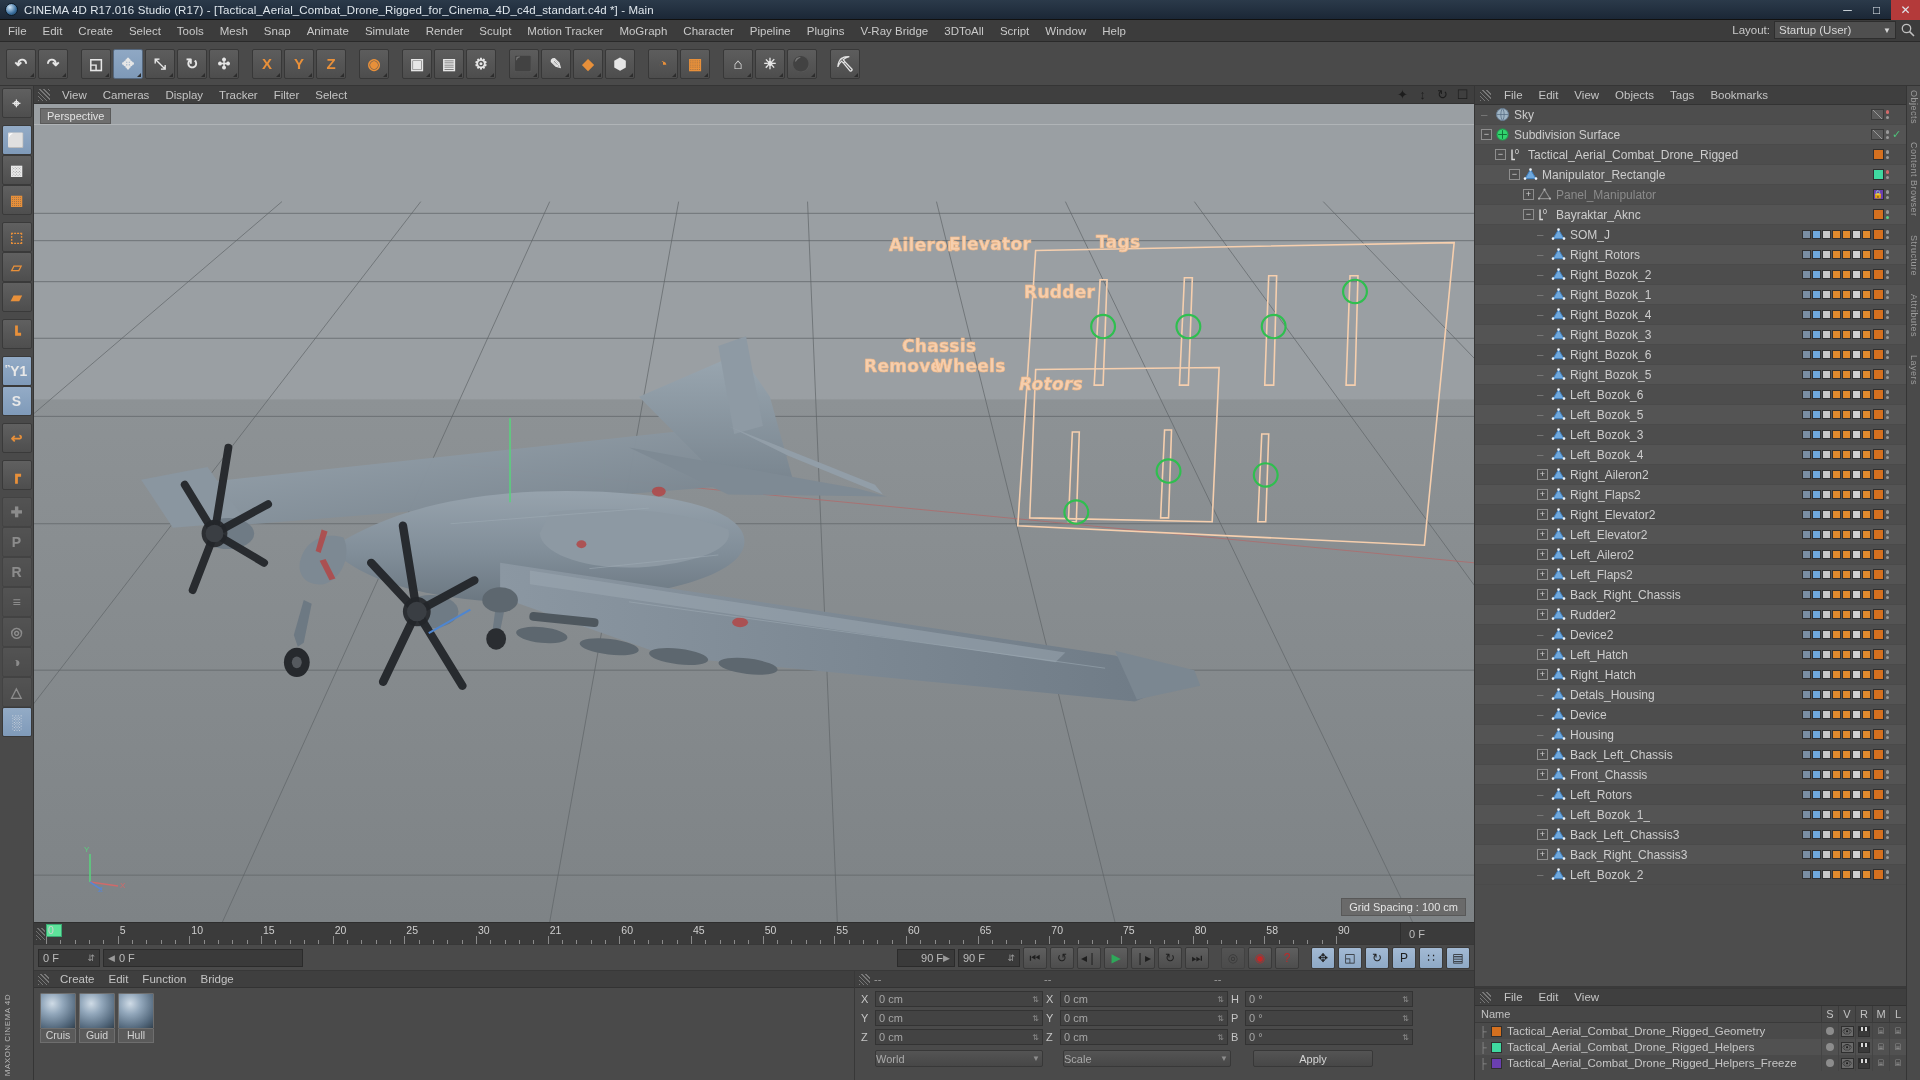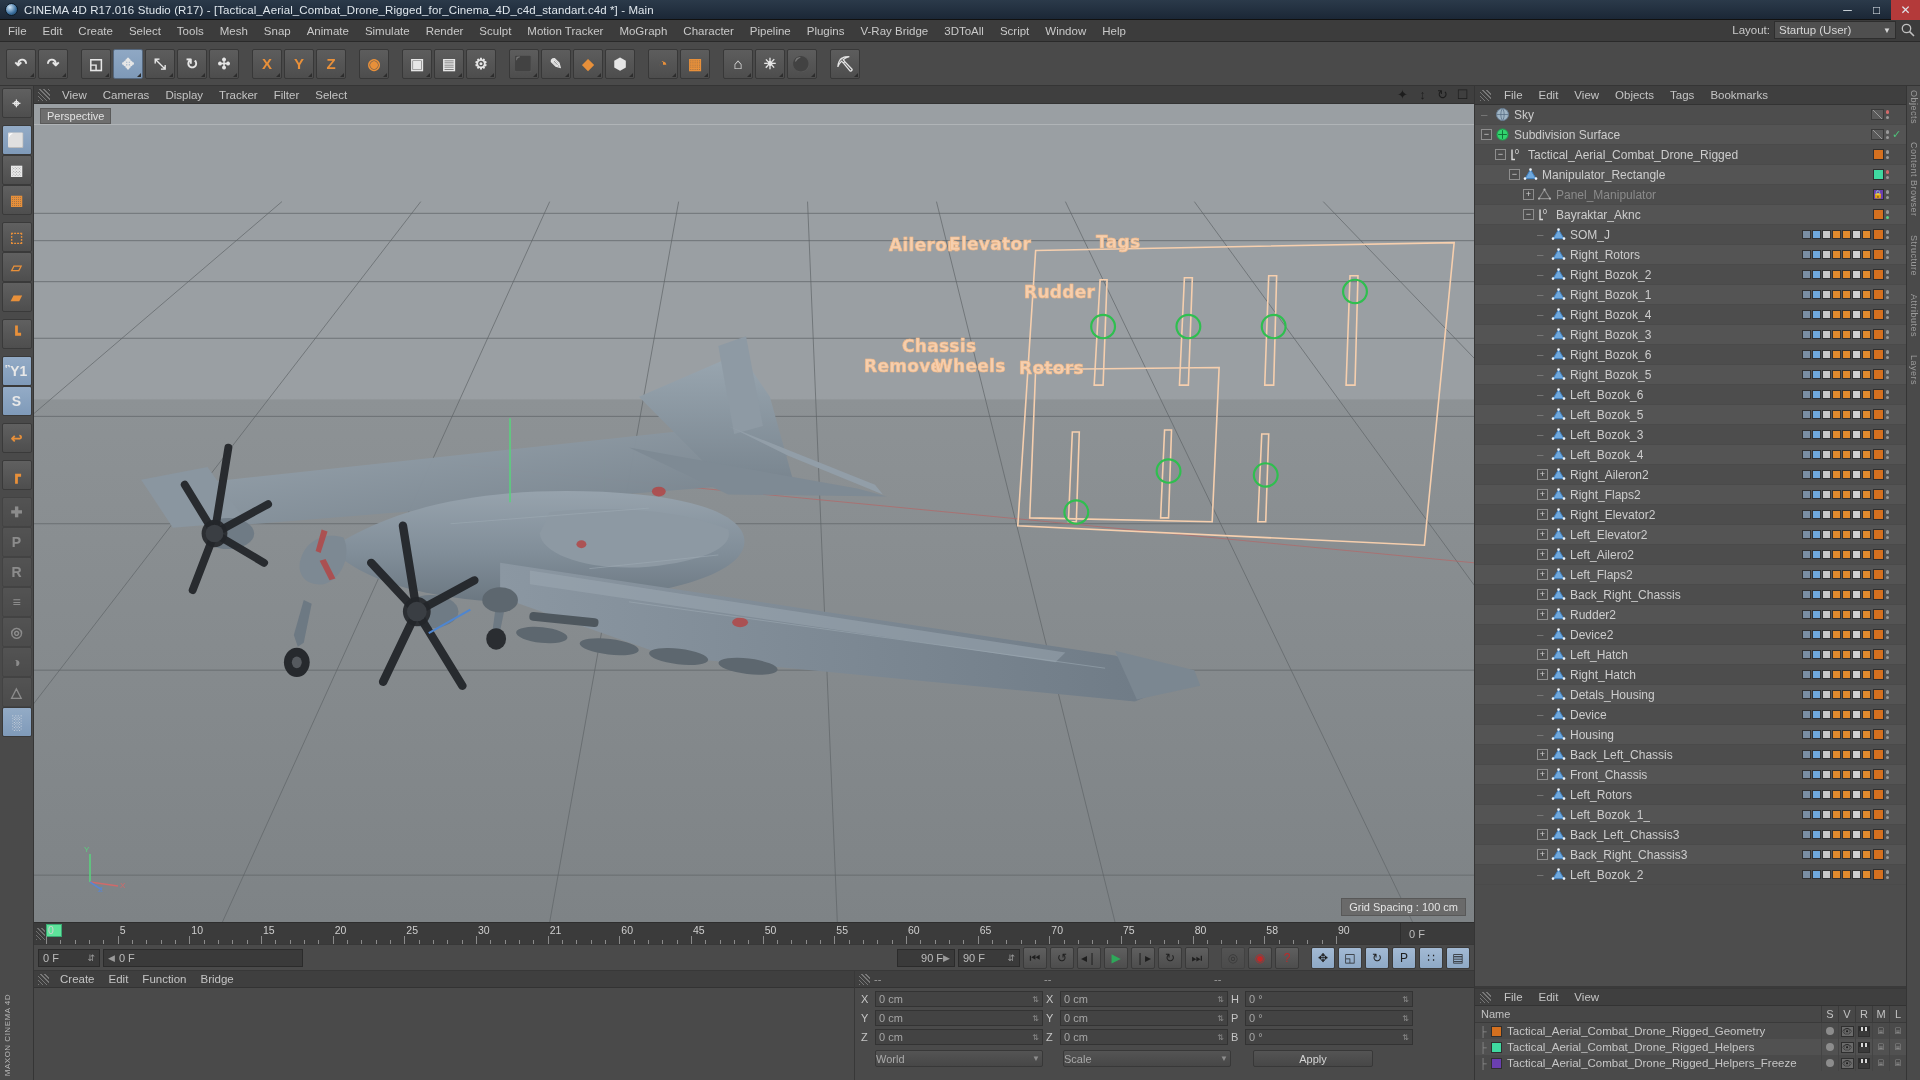--- a/index.html
+++ b/index.html
@@ -641,21 +641,21 @@
       </svg>
 
       <div id="manip-labels">
           <div class="manlabel" style="left: 855px; top: 131px;">Aileron</div>
           <div class="manlabel" style="left: 915px; top: 130px;">Elevator</div>
           <div class="manlabel" style="left: 990px; top: 130px; margin-top: 48px;">Rudder</div>
           <div class="manlabel" style="left: 1062px; top: 128px;">Tags</div>
           <div class="manlabel" style="left: 868px; top: 232px;">Chassis</div>
           <div class="manlabel" style="left: 830px; top: 252px;">Remove</div>
           <div class="manlabel" style="left: 900px; top: 252px;">Wheels</div>
-          <div class="manlabel" style="left: 985px; top: 254px;">Rotors</div>
+          <div class="manlabel" style="left: 985px; top: 270px; font-style: italic;">Rotors</div>
         </div>
 
       <svg id="axisgizmo" viewBox="0 0 50 50">
         <line x1="10" y1="40" x2="10" y2="12" stroke="#5ad07e" stroke-width="1.6"></line>
         <line x1="10" y1="40" x2="38" y2="44" stroke="#d06a6a" stroke-width="1.6"></line>
         <line x1="10" y1="40" x2="22" y2="48" stroke="#5a86d0" stroke-width="1.6"></line>
         <text x="4" y="10" fill="#5ad07e" font-size="8" font-family="Liberation Sans">Y</text>
         <text x="40" y="46" fill="#d06a6a" font-size="8" font-family="Liberation Sans">X</text>
         <text x="18" y="50" fill="#5a86d0" font-size="8" font-family="Liberation Sans">Z</text>
       </svg>
@@ -825,20 +825,34 @@
       <div id="matpanel">
         <div class="panelmenu">
           <div class="grip"></div>
           <div id="matmenu-items" style="display:flex">
               <div class="mi">Create</div>
               <div class="mi">Edit</div>
               <div class="mi">Function</div>
               <div class="mi">Bridge</div>
             </div>
         </div>
+        <div id="matlist">
+            <div class="matchip">
+              <div class="sphere"></div>
+              <div class="cap">Cruis</div>
+            </div>
+            <div class="matchip">
+              <div class="sphere"></div>
+              <div class="cap">Guid</div>
+            </div>
+            <div class="matchip">
+              <div class="sphere"></div>
+              <div class="cap">Hull</div>
+            </div>
+          </div>
       </div>
       <div id="coordpanel">
         <div id="coordhdr">
           <div class="grip"></div>
           <div class="dd">--</div>
           <div class="dd">--</div>
           <div class="dd">--</div>
         </div>
         <div id="coordrows">
             <div class="crow">

